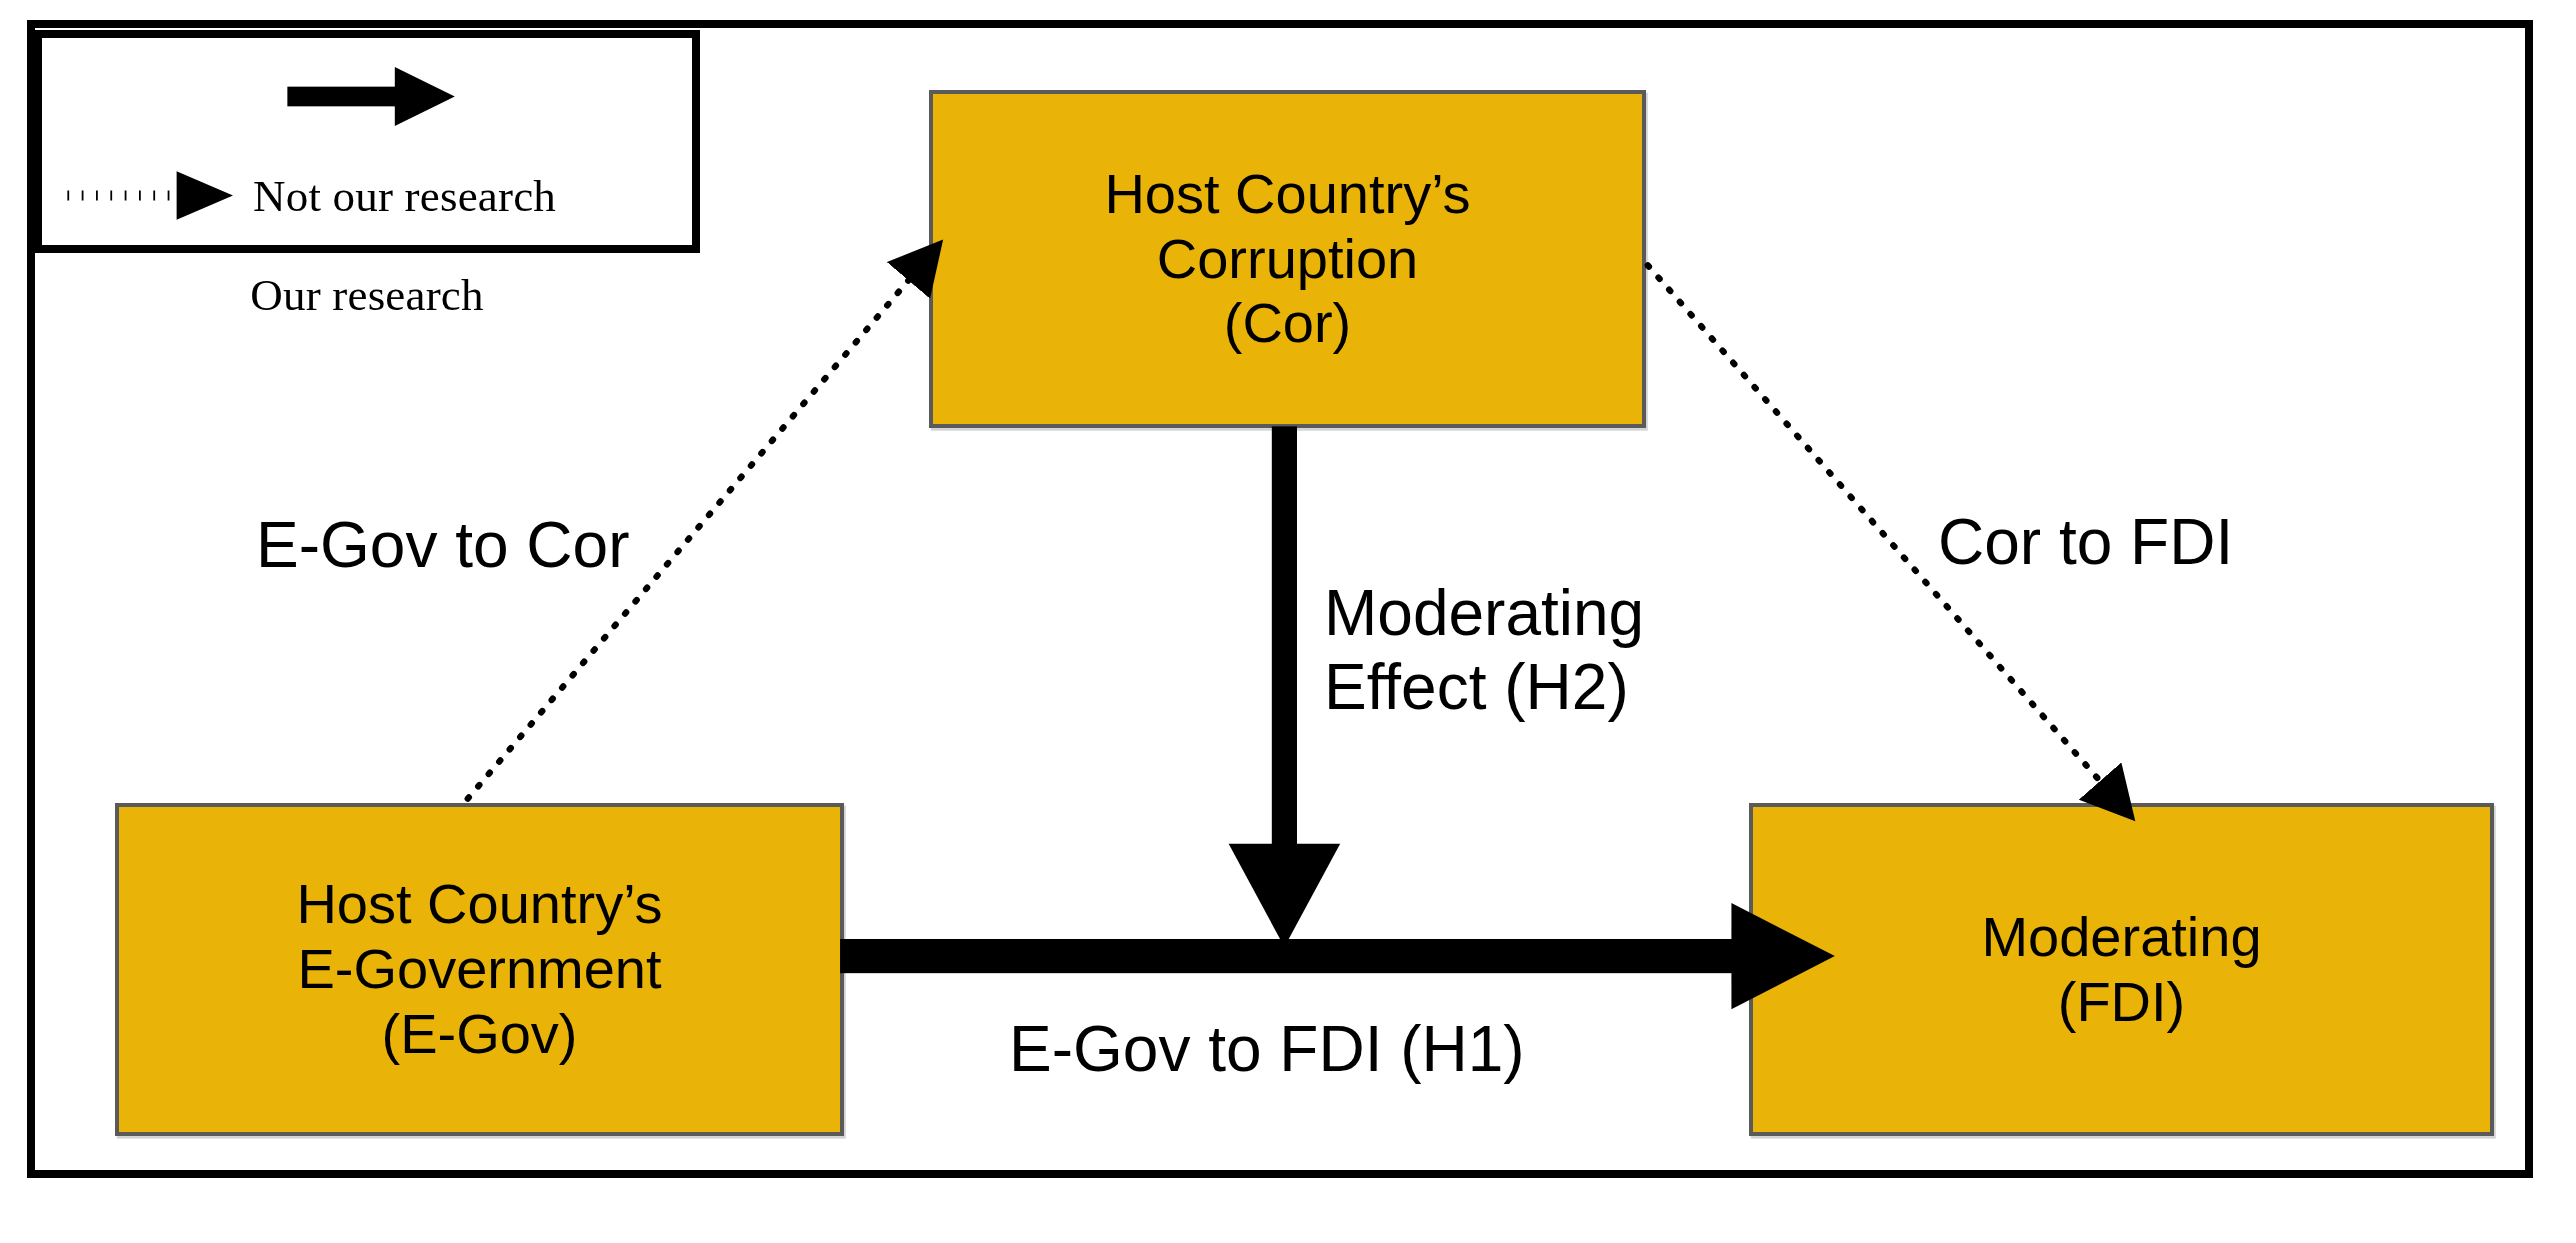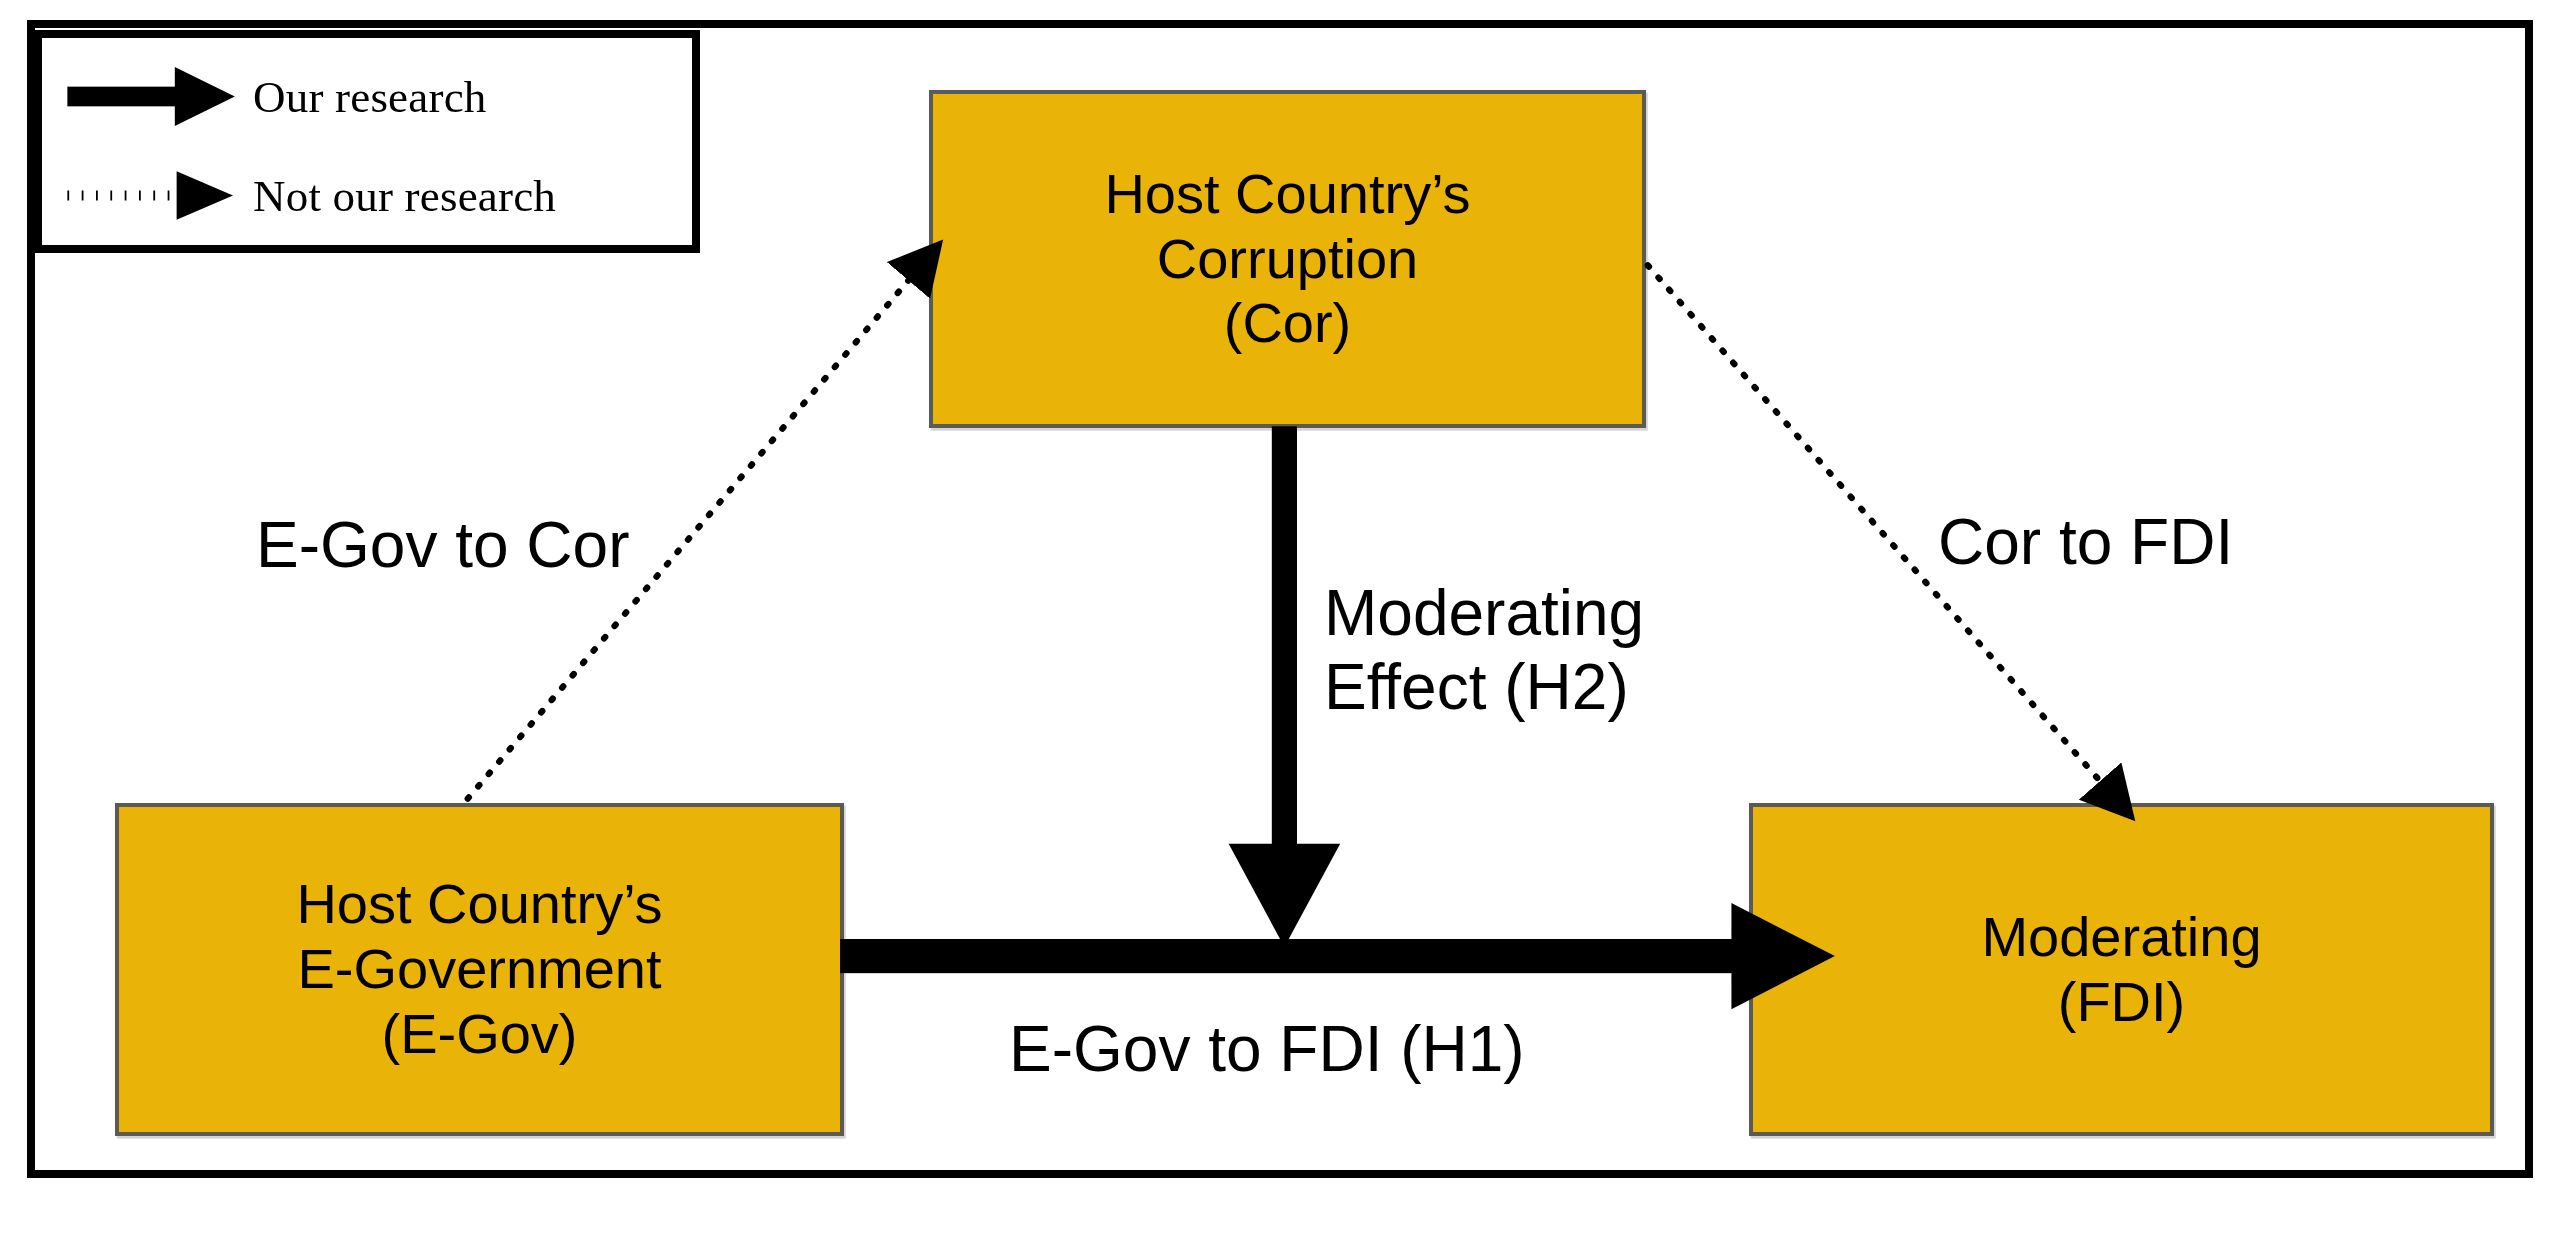--- a/index.html
+++ b/index.html
@@ -56,21 +56,21 @@
     box-sizing: border-box;
   }
   .legend-row {
     position: absolute;
     left: 0;
     width: 100%;
     height: 77px;
     display: flex;
     align-items: center;
   }
-  #legend-row-0 { top: 20px; }
+  #legend-row-0 { top: 20px; flex-direction: column; }
   #legend-row-1 { top: 119px; }
   .legend-glyph {
     width: 211px;
     height: 77px;
     flex: 0 0 211px;
     position: relative;
   }
   .legend-label {
     font-family: "Liberation Serif", serif;
     font-size: 45px;

